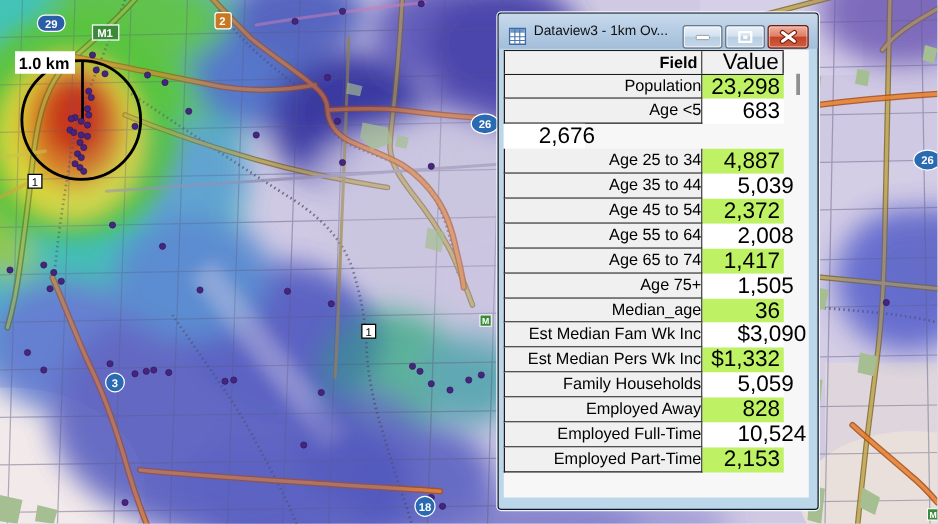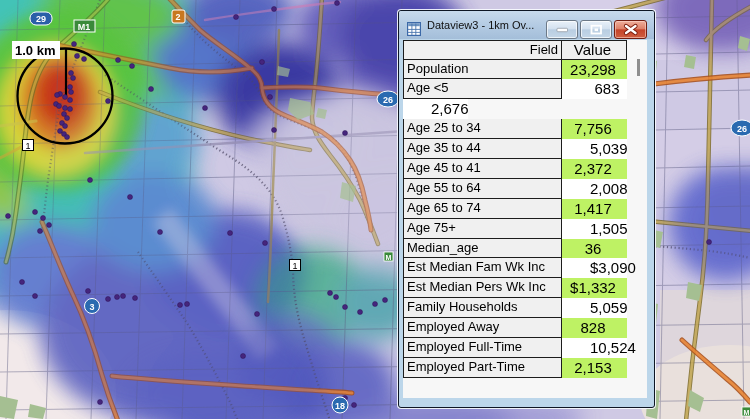--- a/index.html
+++ b/index.html
@@ -13,23 +13,23 @@
 .btn{position:absolute;top:8.5px;width:30px;height:17px;border:1px solid #6c7987;border-radius:3px;background:linear-gradient(180deg,#e9f1f9 0%,#d3e1ef 46%,#b9cee2 52%,#c5d7e8 100%);box-shadow:inset 0 0 0 1px rgba(255,255,255,0.7);}
 #bmin{left:147px;}
 #bmax{left:181px;}
 #bclose{left:215px;width:31px;border:1px solid #701d10;background:linear-gradient(180deg,#efaf9c 0%,#dd8068 46%,#c54329 52%,#cf5f41 100%);box-shadow:inset 0 0 0 1px rgba(255,220,210,0.55);}
 .glyph{position:absolute;left:0;top:0;width:100%;height:100%;}
 
 #content{position:absolute;left:4px;top:29px;width:244px;height:358px;background:#f7f7f7;}
 #tbl{position:absolute;left:0;top:0;width:224px;}
 .hrow{display:flex;height:19.5px;box-sizing:border-box;border-top:1px solid #1c1c1c;border-bottom:1px solid #1c1c1c;}
 .row{display:flex;height:19.9px;box-sizing:border-box;}
-.fc{width:159px;box-sizing:border-box;background:#f0f0f0;border-left:1px solid #1c1c1c;border-right:1px solid #1c1c1c;border-bottom:1px solid #1c1c1c;font-size:13px;color:#000;padding-left:3px;line-height:18.5px;white-space:nowrap;overflow:hidden;}
-.vc{width:65px;box-sizing:border-box;font-size:15px;color:#000;text-align:center;padding-right:3px;line-height:19.5px;white-space:nowrap;}
-.hrow .fc{border-bottom:none;text-align:right;padding-right:3px;line-height:17.5px;}
+.fc{width:159px;box-sizing:border-box;background:#f0f0f0;border-left:1px solid #1c1c1c;border-right:1px solid #1c1c1c;border-bottom:1px solid #1c1c1c;font-size:13px;color:#000;padding-left:3px;line-height:18.5px;white-space:nowrap;overflow:hidden;text-align:right;}
+.vc{width:65px;box-sizing:border-box;font-size:18px;color:#000;text-align:right;padding-right:3px;line-height:19.5px;white-space:nowrap;}
+.hrow .fc{border-bottom:none;text-align:right;padding-right:3px;line-height:17.5px;font-weight:bold;}
 .hrow .vc{background:#f0f0f0;border-right:1px solid #1c1c1c;line-height:17.5px;}
 .odd{background:#bef264;}
 .even{background:#ffffff;padding-left:28px;}
 #thumb{position:absolute;left:234px;top:18.5px;width:3px;height:17px;background:#8f8f8f;}
 </style>
 </head>
 <body>
 <div id="stage">
 <svg id="map" width="750" height="419" viewBox="0 0 750 419">
 <defs>
@@ -351,28 +351,28 @@
           </div>
    <div class="row">
             <div class="fc">Age &lt;5</div>
             <div class="vc even">683</div>
           </div>
    <div class="row">
             <div class="vc even">2,676</div>
           </div>
    <div class="row">
             <div class="fc">Age 25 to 34</div>
-            <div class="vc odd">7,756</div>
+            <div class="vc odd">4,887</div>
           </div>
    <div class="row">
             <div class="fc">Age 35 to 44</div>
             <div class="vc even">5,039</div>
           </div>
    <div class="row">
-            <div class="fc">Age 45 to 41</div>
+            <div class="fc">Age 45 to 54</div>
             <div class="vc odd">2,372</div>
           </div>
    <div class="row">
             <div class="fc">Age 55 to 64</div>
             <div class="vc even">2,008</div>
           </div>
    <div class="row">
             <div class="fc">Age 65 to 74</div>
             <div class="vc odd">1,417</div>
           </div>

